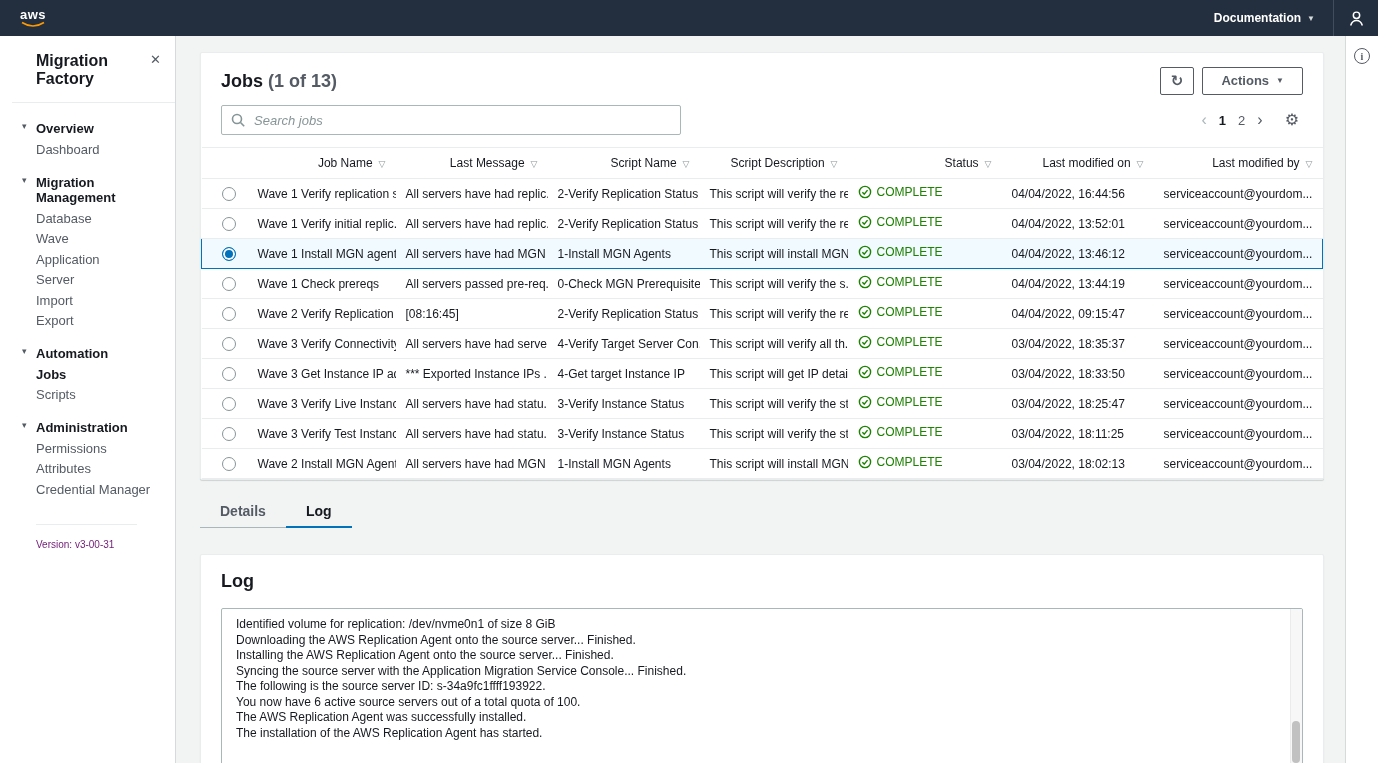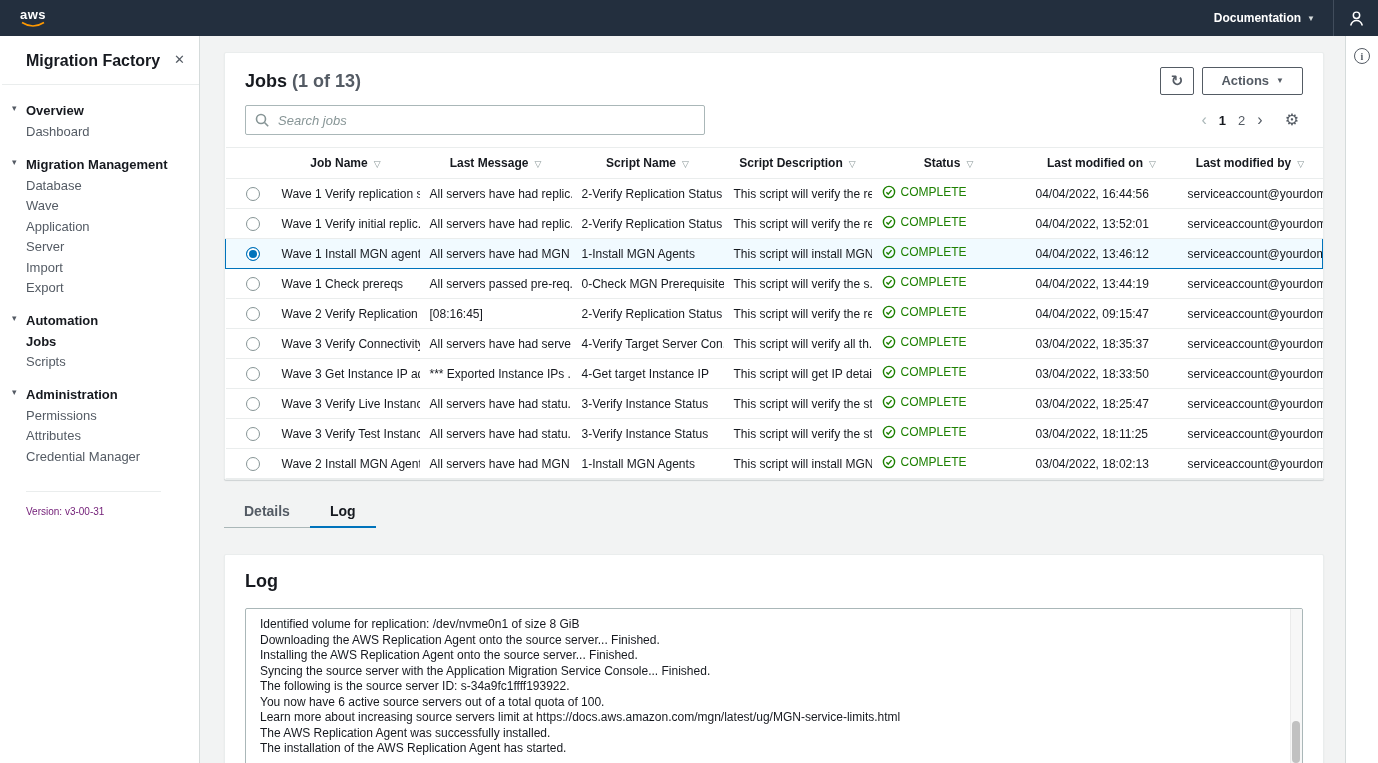--- a/index.html
+++ b/index.html
@@ -23,22 +23,22 @@
   .doc-link { display: flex; align-items: center; gap: 6px; color: #fff; font-size: 12px; font-weight: 700; padding: 0 18px; text-align: right; }
   .doc-link .caret { font-size: 8px; color: #d5dbdb; }
   .topbar-sep { width: 1px; background: #414d5c; height: 100%; }
   .user-btn { display: flex; align-items: center; justify-content: center; width: 44px; }
 
   
   .app { display: flex; height: 727px; }
 
   
   .sidenav {
-    width: 200px; background: #fff; border-right: 1px solid #d5dbdb;
-    padding: 16px 0 0 2px; flex: none; position: relative;
+    width: 176px; background: #fff; border-right: 1px solid #d5dbdb;
+    padding: 16px 0 0 12px; flex: none; position: relative;
   }
   .sidenav-header { display: flex; align-items: flex-start; justify-content: space-between;
     padding: 0 14px 14px 24px; border-bottom: 1px solid #eaeded; }
   .sidenav-title { font-size: 16px; font-weight: 700; }
   .close-x { color: #545b64; font-size: 13px; line-height: 16px; }
   .sidenav-body { padding: 4px 14px 0 24px; }
   .nav-section { margin-top: 14px; position: relative; }
   .nav-section-header { font-weight: 700; font-size: 13px; color: #16191f; position: relative; cursor: pointer; }
   .nav-caret { position: absolute; left: -14px; top: 0; font-size: 9px; color: #545b64; }
   .nav-items { list-style: none; margin-top: 4px; }
@@ -79,21 +79,21 @@
   .toolbar-right { margin-left: auto; display: flex; align-items: center; gap: 4px; }
   .page-arrow { font-size: 16px; color: #545b64; padding: 0 6px; line-height: 20px; }
   .page-arrow.disabled { color: #aab7b8; cursor: default; }
   .page-num { font-size: 13px; color: #545b64; padding: 0 6px; }
   .page-num.current { font-weight: 700; color: #16191f; }
   .gear-btn { font-size: 16px; color: #545b64; padding: 0 4px 0 12px; line-height: 20px; }
 
   
   table.jobs-table { width: 100%; border-collapse: collapse; table-layout: fixed; }
   .jobs-table thead th {
-    text-align: center; font-size: 12px; font-weight: 700; color: #16191f;
+    text-align: right; font-size: 12px; font-weight: 400; color: #16191f;
     padding: 8px 10px; border-top: 1px solid #eaeded; border-bottom: 1px solid #eaeded;
     white-space: nowrap; overflow: hidden;
   }
   .filter-icon { color: #879596; font-size: 9px; margin-left: 6px; cursor: pointer; }
   .jobs-table tbody td {
     font-size: 12px; color: #16191f; padding: 6px 10px; border-bottom: 1px solid #eaeded;
     white-space: nowrap; overflow: hidden; height: 28px;
   }
   .col-radio { width: 46px; }
   .jobs-table td.col-radio { padding-left: 20px; }
@@ -452,21 +452,20 @@
       <div class="log-card-inner">
         <h2 class="log-title">Log</h2>
         <div class="log-box">
           <div class="log-lines">
               <div class="log-line">Identified volume for replication: /dev/nvme0n1 of size 8 GiB</div>
               <div class="log-line">Downloading the AWS Replication Agent onto the source server... Finished.</div>
               <div class="log-line">Installing the AWS Replication Agent onto the source server... Finished.</div>
               <div class="log-line">Syncing the source server with the Application Migration Service Console... Finished.</div>
               <div class="log-line">The following is the source server ID: s-34a9fc1ffff193922.</div>
               <div class="log-line">You now have 6 active source servers out of a total quota of 100.</div>
-              <div class="log-line">Learn more about increasing source servers limit at https://docs.aws.amazon.com/mgn/latest/ug/MGN-service-limits.html</div>
               <div class="log-line">The AWS Replication Agent was successfully installed.</div>
               <div class="log-line">The installation of the AWS Replication Agent has started.</div>
             </div>
           <div class="vtrack">
             <span class="vthumb"></span>
           </div>
 
         </div>
       </div>
     </section>

